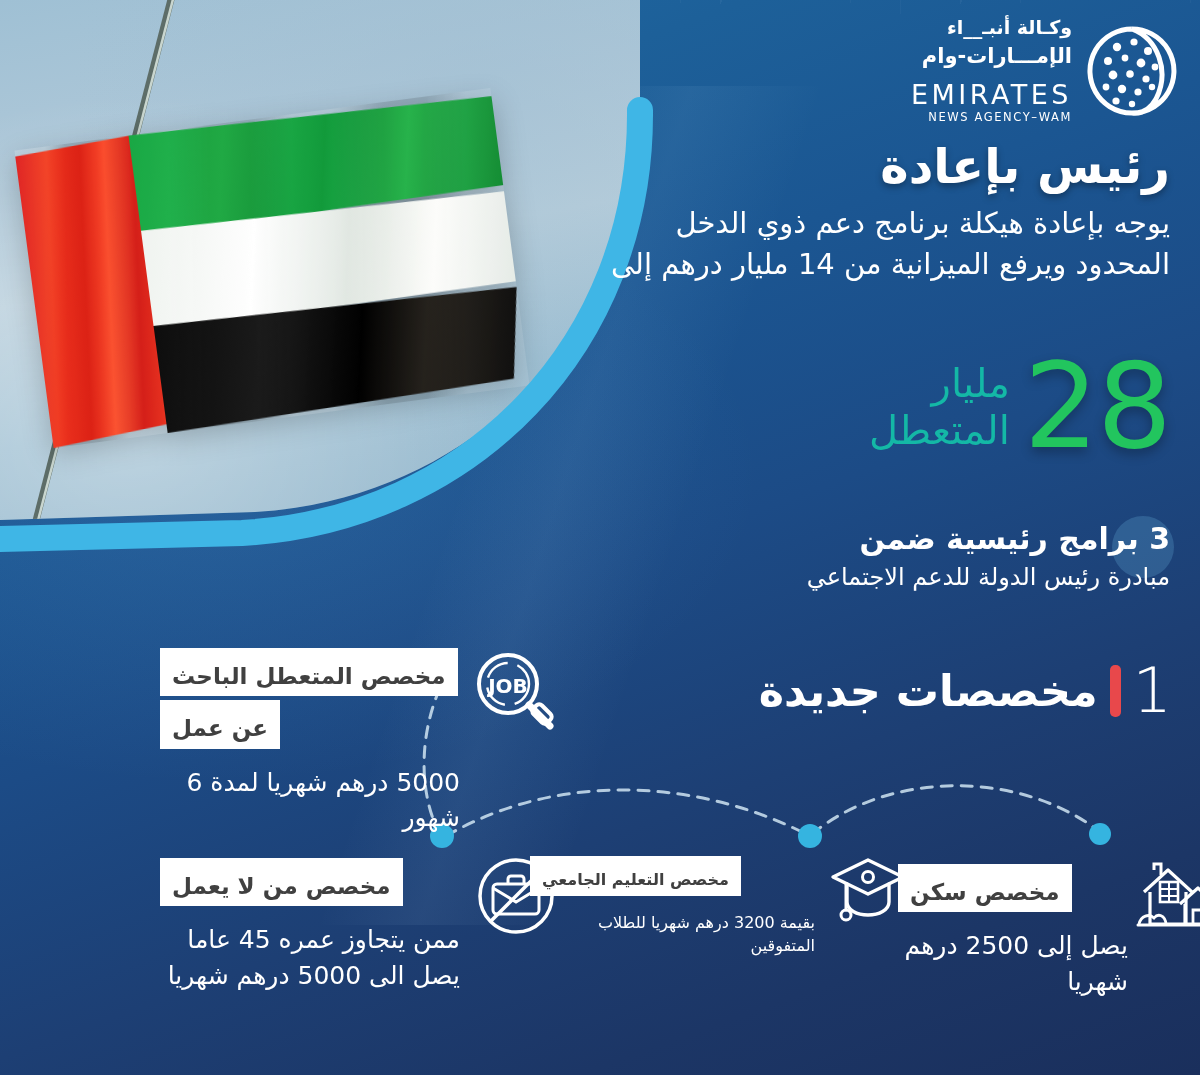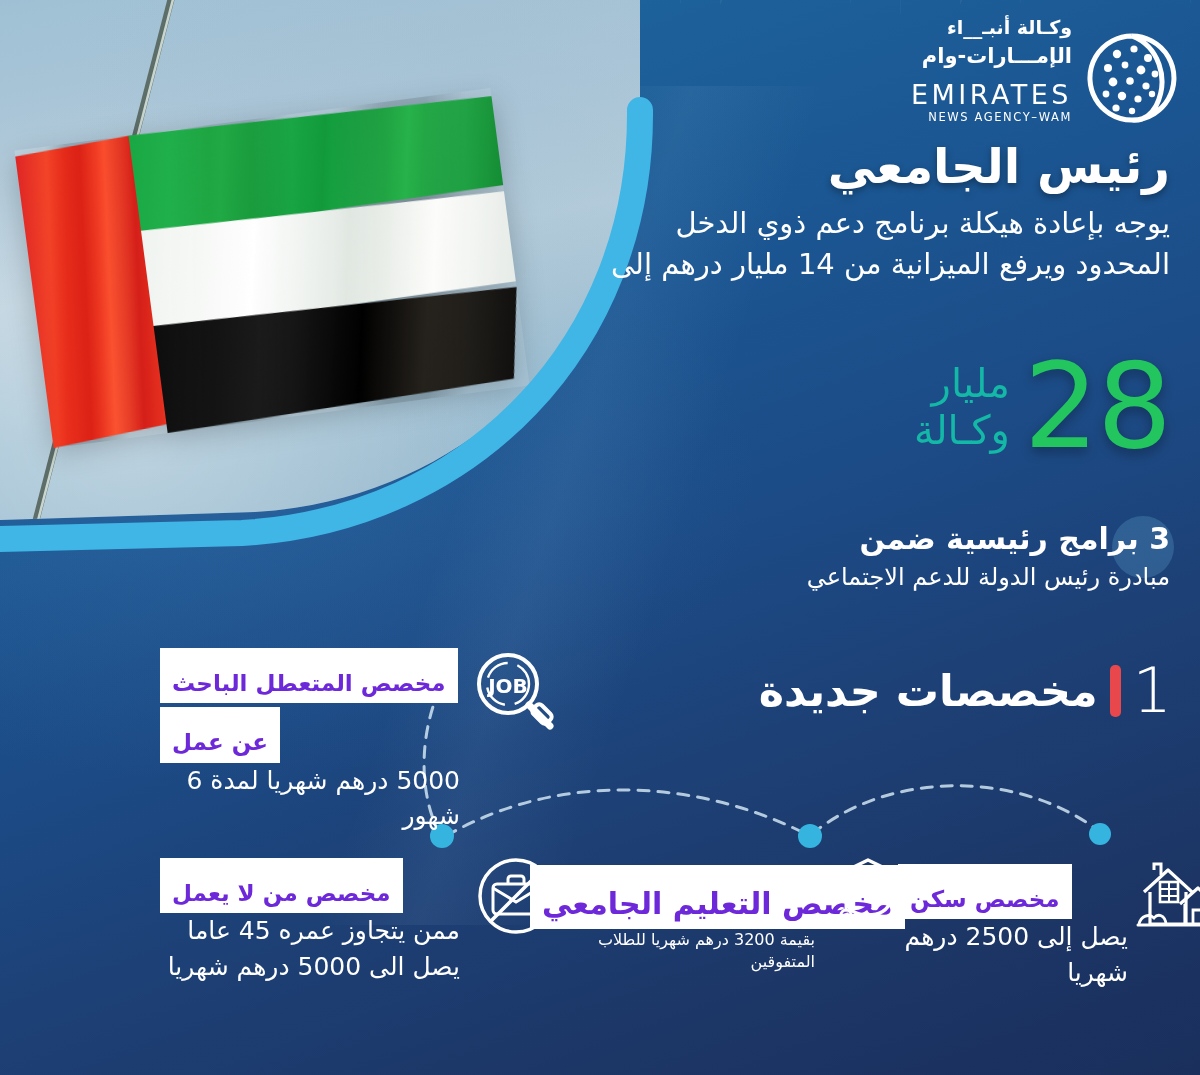--- a/index.html
+++ b/index.html
@@ -91,21 +91,21 @@
       linear-gradient(97deg, rgba(255,255,255,.18) 0 6%, rgba(0,0,0,.12) 10% 16%, rgba(255,255,255,.12) 22% 30%,
       rgba(0,0,0,.10) 38% 46%, rgba(255,255,255,.14) 54% 62%, rgba(0,0,0,.12) 72% 80%, rgba(255,255,255,.10) 88% 100%);
     mix-blend-mode:overlay;
   }
 
   
   .swoosh { position:absolute; left:-20px; top:0; width:720px; height:560px; pointer-events:none; }
 
   
   .logo {
-    position:absolute; right:22px; top:18px; display:flex; align-items:flex-end; gap:14px;
+    position:absolute; right:22px; top:18px; display:flex; align-items:center; gap:14px;
     direction:ltr;
   }
   .logo-text { text-align:right; color:#fff; line-height:1; }
   .logo-ar1 { font-size:19px; letter-spacing:1px; font-weight:600; white-space:nowrap; }
   .logo-ar2 { font-size:21px; letter-spacing:1px; font-weight:700; margin-top:9px; white-space:nowrap; }
   .logo-en1 { font-size:27px; letter-spacing:3.5px; font-weight:400; margin-top:14px; }
   .logo-en2 { font-size:11.5px; letter-spacing:1.6px; margin-top:4px; }
 
   
   .head {
@@ -153,41 +153,41 @@
   .sec1-bar { width:11px; height:52px; background:#e8484b; border-radius:5px; margin:0 12px; }
   .sec1-txt { font-size:43px; font-weight:600; line-height:1; }
 
   
   .connector { position:absolute; left:0; top:630px; width:1200px; height:260px; pointer-events:none; }
 
   
   .card { position:absolute; direction:rtl; }
   .card-head { display:flex; flex-direction:column; align-items:flex-end; gap:4px; }
   .chip {
-    background:#ffffff; color:#6d28d9; font-weight:700;
-    padding:22px 12px 7px; line-height:1.15; display:inline-block; white-space:nowrap;
+    background:#ffffff; color:#404040; font-weight:700;
+    padding:15px 12px 7px; line-height:1.15; display:inline-block; white-space:nowrap;
   }
   .card-body {
     color:#fff; text-align:right; line-height:1.42; font-weight:400;
-    margin-top:0;
+    margin-top:16px;
   }
   .card-icon { position:absolute; }
 
   #card-job   { right:740px; top:648px; width:300px; }
   #card-job .chip { font-size:23px; }
   #card-job .card-body { font-size:25px; }
   #card-job .card-icon { right:-98px; top:0px; }
 
   #card-nowork { right:740px; top:858px; width:300px; }
   #card-nowork .chip { font-size:23px; }
   #card-nowork .card-body { font-size:25px; }
   #card-nowork .card-icon { right:-98px; top:-4px; }
 
   #card-edu { right:385px; top:856px; width:285px; }
-  #card-edu .chip { font-size:30px;margin-top:9px; }
+  #card-edu .chip { font-size:16px; }
   #card-edu .card-body { font-size:16px; }
   #card-edu .card-icon { right:-93px; top:-6px; }
 
   #card-house { right:72px; top:864px; width:230px; }
   #card-house .chip { font-size:23px; }
   #card-house .card-body { font-size:25px; }
   #card-house .card-icon { right:-92px; top:-8px; }
 
   svg.ico { display:block; }
 </style>
@@ -243,29 +243,29 @@
         <circle cx="36" cy="64" r="4.2"></circle>
       <circle cx="52" cy="67" r="3.6"></circle>
         <circle cx="66" cy="62" r="3.2"></circle>
         <circle cx="30" cy="76" r="3.6"></circle>
       <circle cx="46" cy="79" r="3.2"></circle>
     </g>
   </svg>
 </div>
 
 <div class="head">
-  <div class="head-title">رئيس الجامعي</div>
+  <div class="head-title">رئيس بإعادة</div>
   <div class="head-sub">يوجه بإعادة هيكلة برنامج دعم ذوي الدخل المحدود ويرفع الميزانية من 14 مليار درهم إلى</div>
 </div>
 
 <div class="amount">
   <div class="amount-num">28</div>
   <div class="amount-unit">
     <div>مليار</div>
-    <div>وكـالة</div>
+    <div>المتعطل</div>
   </div>
 </div>
 
 <div class="progs">
   <div class="progs-circle"></div>
   <div class="progs-t1">3 برامج رئيسية ضمن</div>
   <div class="progs-t2">مبادرة رئيس الدولة للدعم الاجتماعي</div>
 </div>
 
 <div class="sec1">

